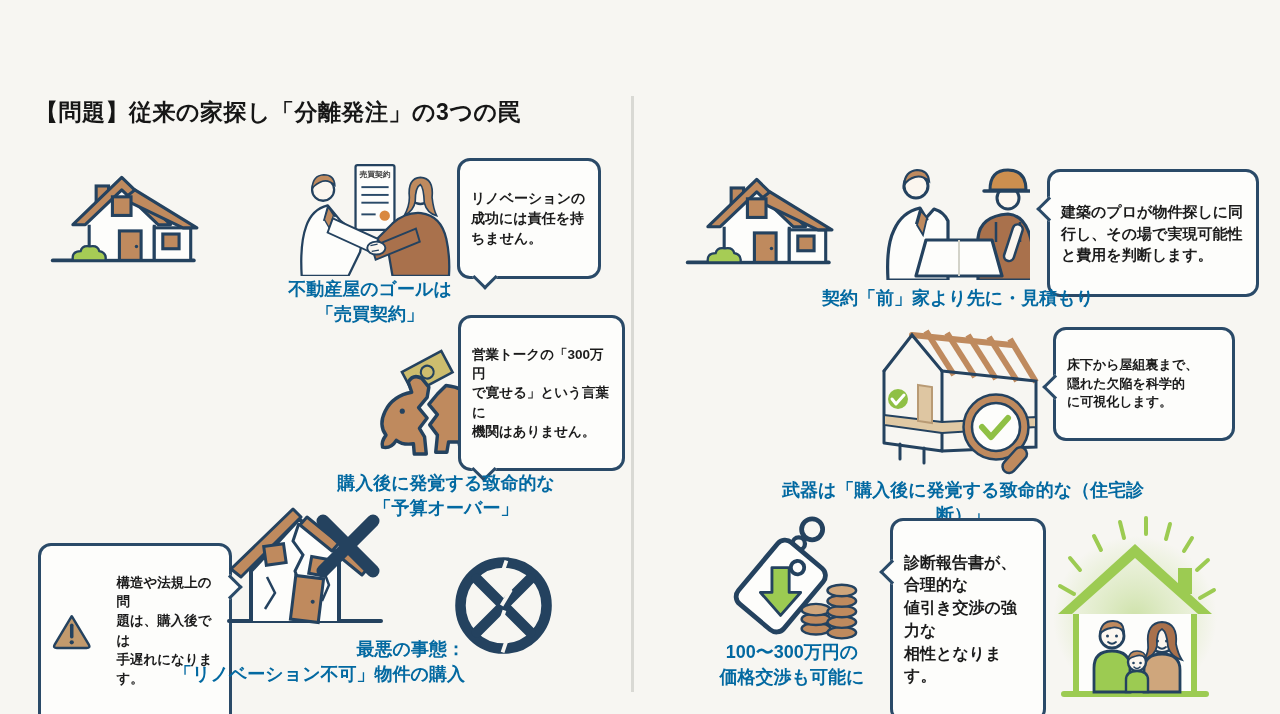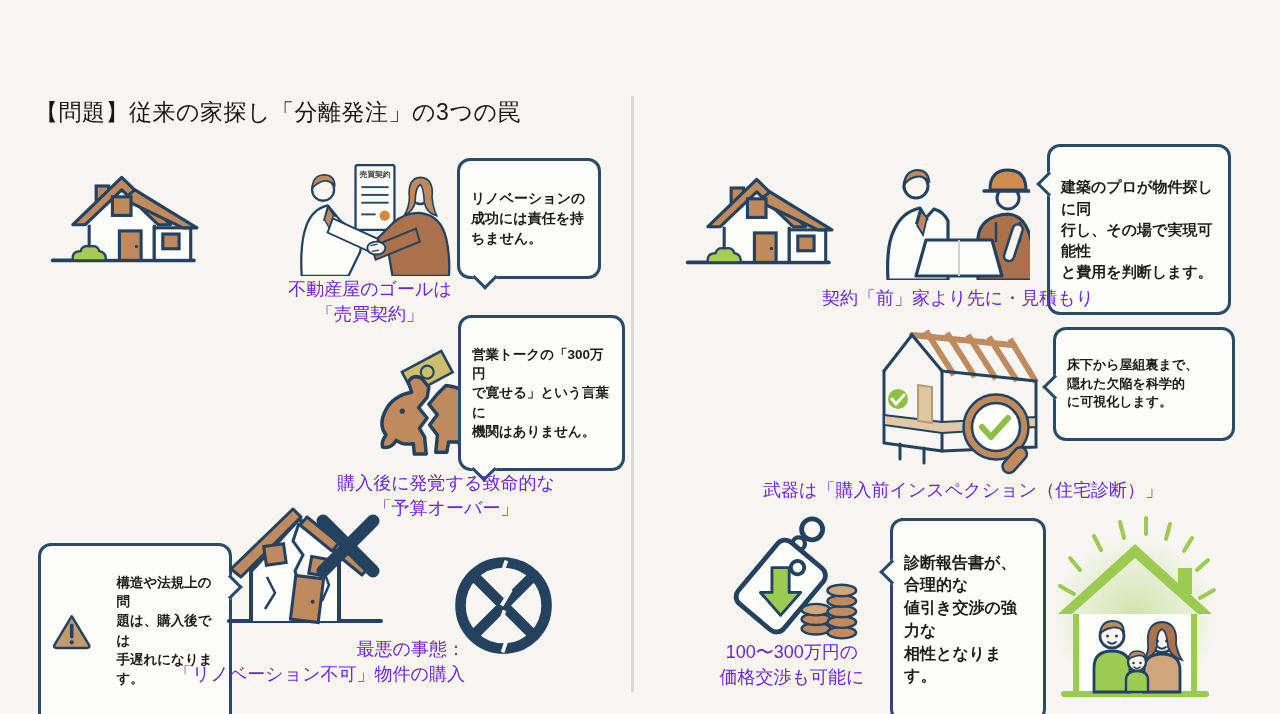--- a/index.html
+++ b/index.html
@@ -1,29 +1,29 @@
 <!DOCTYPE html>
 <html><head>
 <meta charset="utf-8">
 <style>
   html,body{margin:0;padding:0;background:#e9e9e6;}
   .stage{position:relative;width:1280px;height:714px;background:#f7f6f2;overflow:hidden;
          font-family:"Liberation Sans","DejaVu Sans",sans-serif;}
   .abs{position:absolute;}
   .title{position:absolute;left:35px;top:24px;font-size:33px;font-weight:bold;color:#1d3c5e;letter-spacing:1px;}
-  .col-header{position:absolute;font-size:23px;font-weight:normal;color:#161616;letter-spacing:0.5px;}
+  .col-header{position:absolute;font-size:23px;font-weight:bold;color:#161616;letter-spacing:0.5px;}
   .divider{position:absolute;left:631px;top:96px;width:3px;height:596px;background:#d9d9d4;}
   .bubble{position:absolute;background:#fdfdfb;border:3px solid #2a4a68;border-radius:13px;
           padding:8px 11px;font-weight:bold;color:#1b1b1b;line-height:1.42;white-space:pre-line;
           box-sizing:border-box;}
   .tail{position:absolute;width:15px;height:15px;background:#fdfdfb;}
   .tail-down{transform:rotate(45deg);border-right:3px solid #2a4a68;border-bottom:3px solid #2a4a68;}
   .tail-left{transform:rotate(45deg);border-left:3px solid #2a4a68;border-bottom:3px solid #2a4a68;}
   .tail-right{transform:rotate(45deg);border-top:3px solid #2a4a68;border-right:3px solid #2a4a68;}
-  .caption{position:absolute;font-weight:normal;color:#6d28d9;font-size:18px;line-height:1.4;
+  .caption{position:absolute;font-weight:bold;color:#0369a1;font-size:18px;line-height:1.4;
            text-align:center;white-space:pre-line;}
   .bubble-flex{display:flex;align-items:center;gap:25px;}
   .bubble-flex .btxt{white-space:pre-line;}
 </style>
 </head>
 <body>
 
 <div class="stage">
 
   <div class="divider"></div>
@@ -171,21 +171,21 @@
     <line x1="106" y1="33" x2="154" y2="33" stroke="#24425f" stroke-width="3.5" stroke-linecap="round"></line>
     <path d="M100,122 L100,80 Q102,58 130,56 Q158,58 156,122 Z" fill="#a9714c" stroke="#24425f" stroke-width="3.2" stroke-linejoin="round"></path>
     <path d="M118,64 L118,84 M142,64 L142,84" stroke="#24425f" stroke-width="2.5" fill="none"></path>
     <g transform="rotate(18 136 86)">
         <rect x="130" y="66" width="10" height="38" rx="5" fill="#fbf6ef" stroke="#24425f" stroke-width="2.5"></rect>
       </g>
     <polygon points="48,82 114,82 124,118 38,118" fill="#fdfdfb" stroke="#24425f" stroke-width="3.2" stroke-linejoin="round"></polygon>
     <line x1="81" y1="82" x2="81" y2="118" stroke="#d3d3c9" stroke-width="2"></line>
   </svg>
 
-  <div class="bubble" style="left:1047px;top:144px;width:184px;font-size:15px;">
+  <div class="bubble" style="left:1047px;top:169px;width:212px;font-size:15px;">
     <span>建築のプロが物件探しに同
 行し、その場で実現可能性
 と費用を判断します。</span>
     <i class="tail tail-left" style="left:-10px;top:28px;"></i>
   </div>
 
   <div class="caption" style="left:808px;top:286px;width:300px;">契約「前」家より先に・見積もり</div>
 
   <svg class="abs" style="left:870px;top:325px;" width="190" height="158" viewBox="0 0 190 158">
     <line x1="56" y1="6" x2="84" y2="50" stroke="#bf8a5e" stroke-width="6"></line>
@@ -215,21 +215,21 @@
     </g>
   </svg>
 
   <div class="bubble" style="left:1053px;top:327px;width:182px;font-size:13px;">
     <span>床下から屋組裏まで、
 隠れた欠陥を科学的
 に可視化します。</span>
     <i class="tail tail-left" style="left:-10px;top:48px;"></i>
   </div>
 
-  <div class="caption" style="left:763px;top:478px;width:400px;">武器は「購入前インスペクション（住宅診断）」</div>
+  <div class="caption" style="left:763px;top:478px;width:400px;">武器は「購入後に発覚する致命的な（住宅診断）」</div>
 
   <svg class="abs" style="left:726px;top:514px;" width="134" height="132" viewBox="0 0 140 138">
     <circle cx="90" cy="16" r="11" fill="none" stroke="#24425f" stroke-width="5"></circle>
     <circle cx="76" cy="31" r="6.5" fill="none" stroke="#24425f" stroke-width="4.5"></circle>
     <g transform="rotate(40 58 76)">
       <rect x="26" y="34" width="62" height="84" rx="10" fill="#fdfdfb" stroke="#24425f" stroke-width="5"></rect>
       <circle cx="58" cy="50" r="7" fill="none" stroke="#24425f" stroke-width="4"></circle>
     </g>
     <polygon points="48,56 66,56 66,82 78,82 57,106 36,82 48,82" fill="#9ccb52" stroke="#24425f" stroke-width="3" stroke-linejoin="round"></polygon>
     <g>

